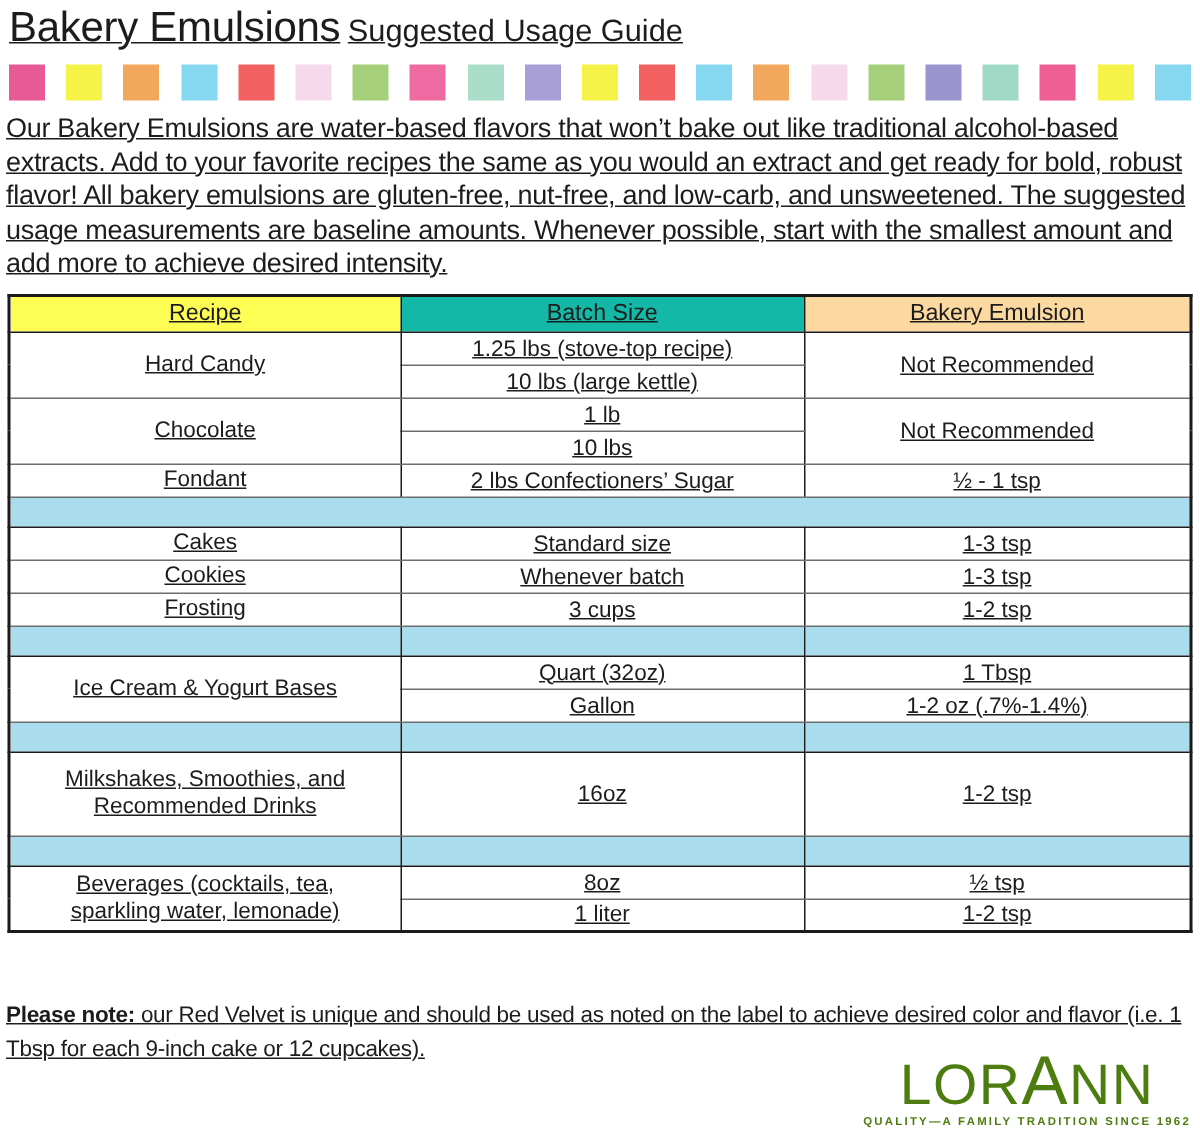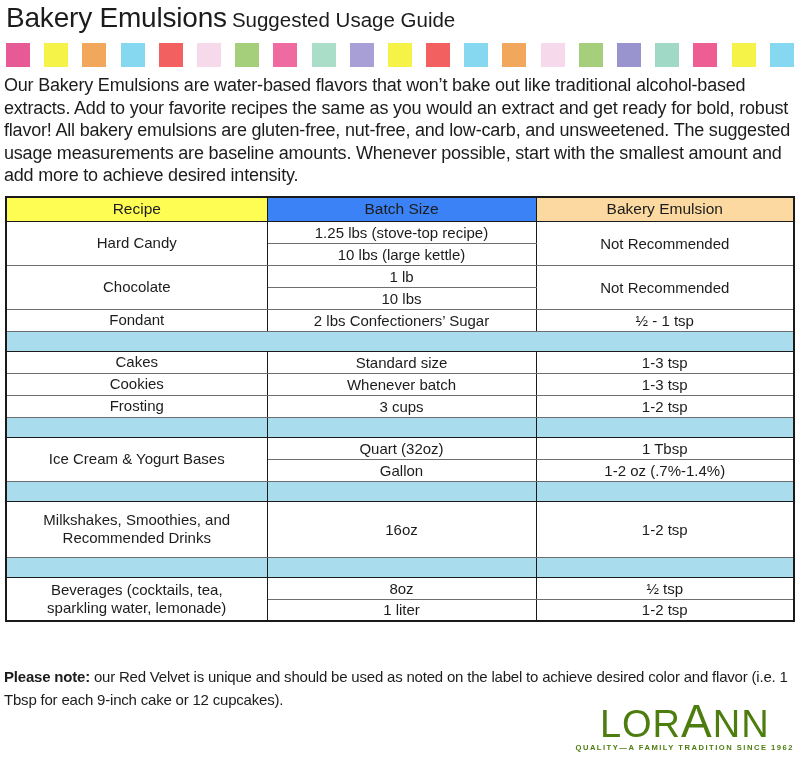--- a/index.html
+++ b/index.html
@@ -1,17 +1,17 @@
 <!DOCTYPE html>
 <html><head>
 <meta charset="utf-8">
 <style>
   html,body { margin:0; padding:0; background:#ffffff; }
   body { width:800px; height:763px; font-family:"Liberation Sans", sans-serif; color:#1c1c1c; }
-  .page { position:relative; width:800px; height:756px; overflow:hidden; background:#fff; }
+  .page { position:relative; width:800px; height:756px; overflow:hidden; background:#fff;text-decoration:underline; }
 
   
   .title-row { margin:2px 0 0 6px; white-space:nowrap; }
   .title-main { font-size:28px; font-weight:500; letter-spacing:-0.2px; }
   .title-sub { font-size:20.5px; font-weight:500; margin-left:5px; }
 
   
   .swatches { display:flex; justify-content:space-between; margin:9px 6px 0 6px; }
   .swatch { width:24px; height:24px; flex:0 0 auto; }
 
@@ -79,21 +79,21 @@
 
   <table class="usage">
     <colgroup>
       <col class="c-recipe">
         <col class="c-batch">
         <col class="c-emulsion">
     </colgroup>
     <thead>
         <tr>
           <th style="background: rgb(253, 253, 84);">Recipe</th>
-          <th style="background: #3b82f6;">Batch Size</th>
+          <th style="background: #14b8a6;">Batch Size</th>
           <th style="background: rgb(251, 217, 161);">Bakery Emulsion</th>
         </tr>
       </thead>
     <tbody>
         <tr>
           <td rowspan="2" class="recipe">Hard Candy</td>
           <td>1.25 lbs (stove-top recipe)</td>
           <td rowspan="2">Not Recommended</td>
         </tr>
         <tr>

